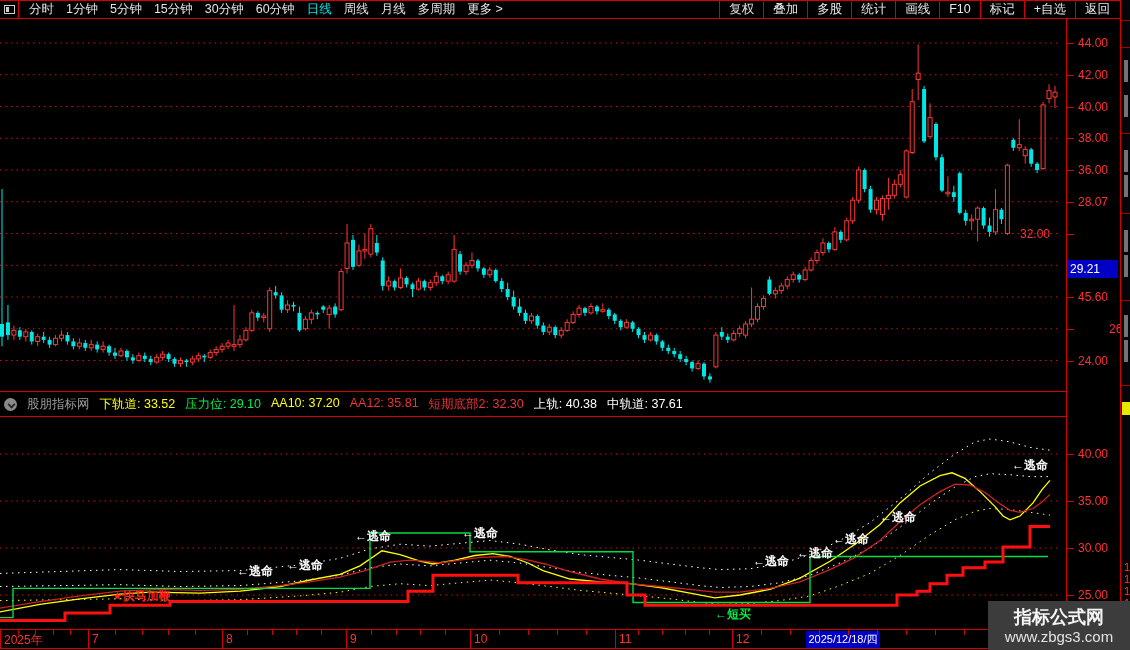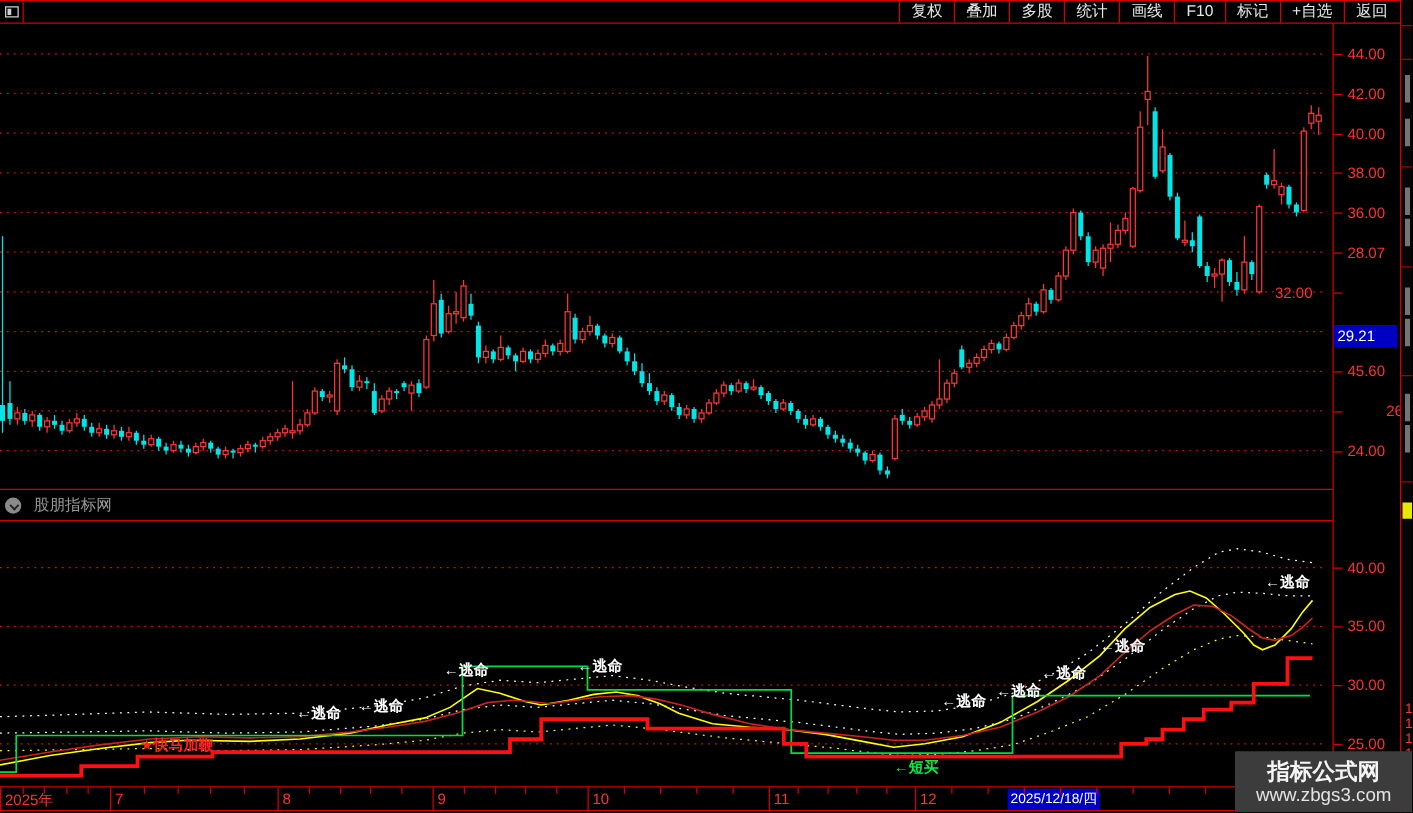--- a/index.html
+++ b/index.html
@@ -75,20 +75,33 @@
 </style>
 </head>
 <body>
 
 <div class="screen">
 
   <div class="toolbar">
     <div class="tb-iconbox">
       <div class="tb-icon"></div>
     </div>
+    <div class="tb-left" id="tb-left">
+        <span class="item">分时</span>
+        <span class="item">1分钟</span>
+        <span class="item">5分钟</span>
+        <span class="item">15分钟</span>
+        <span class="item">30分钟</span>
+        <span class="item">60分钟</span>
+        <span class="item active">日线</span>
+        <span class="item">周线</span>
+        <span class="item">月线</span>
+        <span class="item">多周期</span>
+        <span class="item">更多 &gt;</span>
+      </div>
     <div class="tb-right" id="tb-right">
         <span class="item">复权</span>
         <span class="item">叠加</span>
         <span class="item">多股</span>
         <span class="item">统计</span>
         <span class="item">画线</span>
         <span class="item">F10</span>
         <span class="item">标记</span>
         <span class="item">+自选</span>
         <span class="item">返回</span>
@@ -489,20 +502,29 @@
       <div class="axis-tick" style="top: 328.75px;"></div>
       <div class="axis-label" style="left: 1078px; top: 321.75px; margin-left: 31px;">26.00</div>
       <div class="axis-tick" style="top: 360.5px;"></div>
       <div class="axis-label" style="left: 1078px; top: 353.5px;">24.00</div>
     </div>
   <div class="price-box">29.21</div>
 
   <div class="indheader">
     <span class="ind-chev"></span>
     <span class="src">股朋指标网</span>
+    <span id="ind-pairs" style="display:flex; gap:10px;">
+        <span style="color: rgb(255, 255, 0);">下轨道: 33.52</span>
+        <span style="color: rgb(0, 238, 68);">压力位: 29.10</span>
+        <span style="color: rgb(255, 255, 0);">AA10: 37.20</span>
+        <span style="color: rgb(238, 51, 51);">AA12: 35.81</span>
+        <span style="color: rgb(238, 51, 51);">短期底部2: 32.30</span>
+        <span style="color: rgb(255, 255, 255);">上轨: 40.38</span>
+        <span style="color: rgb(255, 255, 255);">中轨道: 37.61</span>
+      </span>
   </div>
 
   <svg class="lowerchart" id="lower-svg" width="1066" height="212">
       <line x1="0" y1="37" x2="1058" y2="37" stroke="#cc1111" stroke-width="1" stroke-dasharray="1.5 4"></line>
       <line x1="0" y1="84" x2="1058" y2="84" stroke="#cc1111" stroke-width="1" stroke-dasharray="1.5 4"></line>
       <line x1="0" y1="131" x2="1058" y2="131" stroke="#cc1111" stroke-width="1" stroke-dasharray="1.5 4"></line>
       <line x1="0" y1="178" x2="1058" y2="178" stroke="#cc1111" stroke-width="1" stroke-dasharray="1.5 4"></line>
       <polyline points="0,156.4 60,154.5 120,152.6 180,154.5 240,153.6 300,147.9 340,141.3 370,131.9 400,127.2 430,129.1 460,126.3 490,123.5 520,127.2 550,132.9 580,137.6 610,140.4 640,143.2 670,147.0 700,150.7 720,152.6 750,151.7 780,147.0 810,137.6 840,123.5 870,105.6 900,82.1 930,55.8 955,37.0 975,24.8 990,22.0 1010,24.8 1030,30.4 1050,33.2" fill="none" stroke="#ffffff" stroke-width="1" stroke-dasharray="1.5 4.5"></polyline>
       <polyline points="0,169.5 60,168.6 120,167.7 180,169.5 240,168.6 300,163.9 340,158.3 370,150.7 400,147.0 430,148.9 460,146.0 490,143.2 520,146.0 550,150.7 580,155.4 610,158.3 640,161.1 670,164.8 700,168.6 720,170.5 750,169.5 780,165.8 810,158.3 840,146.0 870,131.0 900,110.3 930,86.8 955,69.9 975,59.6 990,56.7 1010,57.7 1030,59.6 1050,59.6" fill="none" stroke="#ffffff" stroke-width="1" stroke-dasharray="1.5 4.5"></polyline>
       <polyline points="0,183.6 60,182.7 120,181.8 180,183.6 240,182.7 300,178.9 340,175.2 370,169.5 400,166.7 430,168.6 460,165.8 490,163.0 520,165.8 550,169.5 580,173.3 610,176.1 640,178.9 670,181.8 700,185.5 720,187.4 750,186.5 780,183.6 810,178.9 840,168.6 870,156.4 900,138.5 930,117.8 955,102.8 975,94.3 990,91.5 1010,92.5 1030,95.3 1050,98.1" fill="none" stroke="#ffff00" stroke-width="1" stroke-dasharray="1.5 4.5"></polyline>

